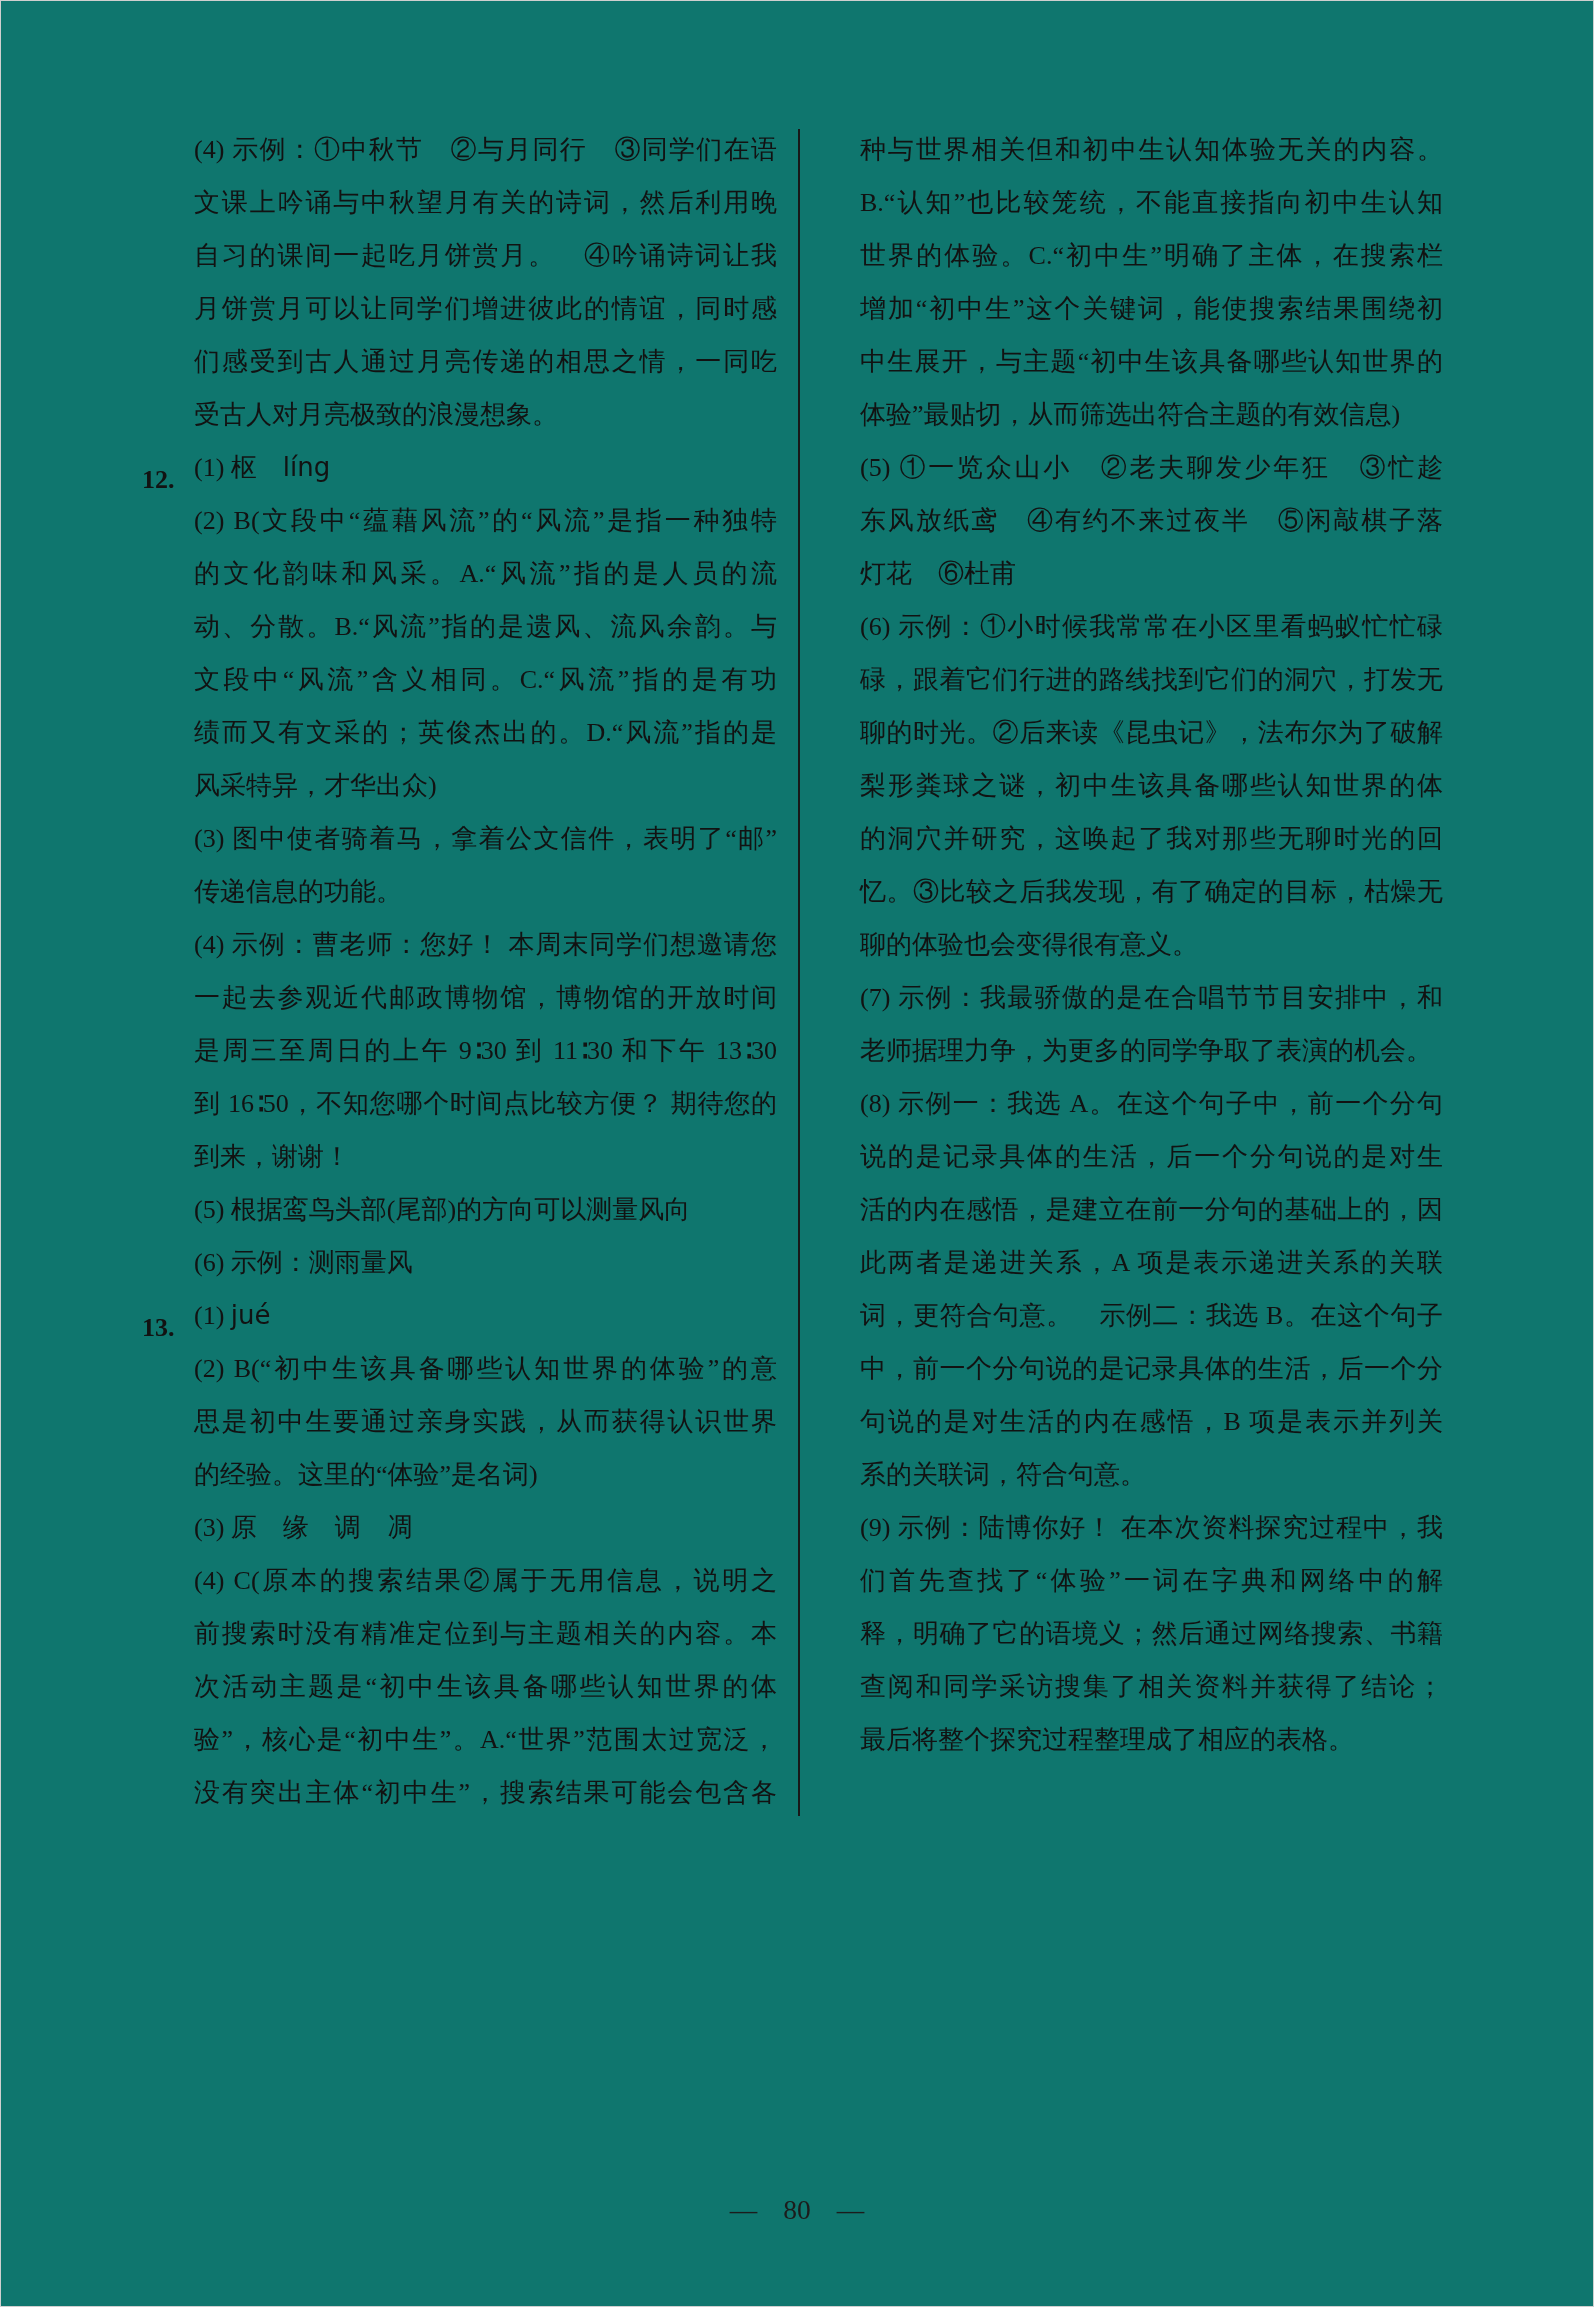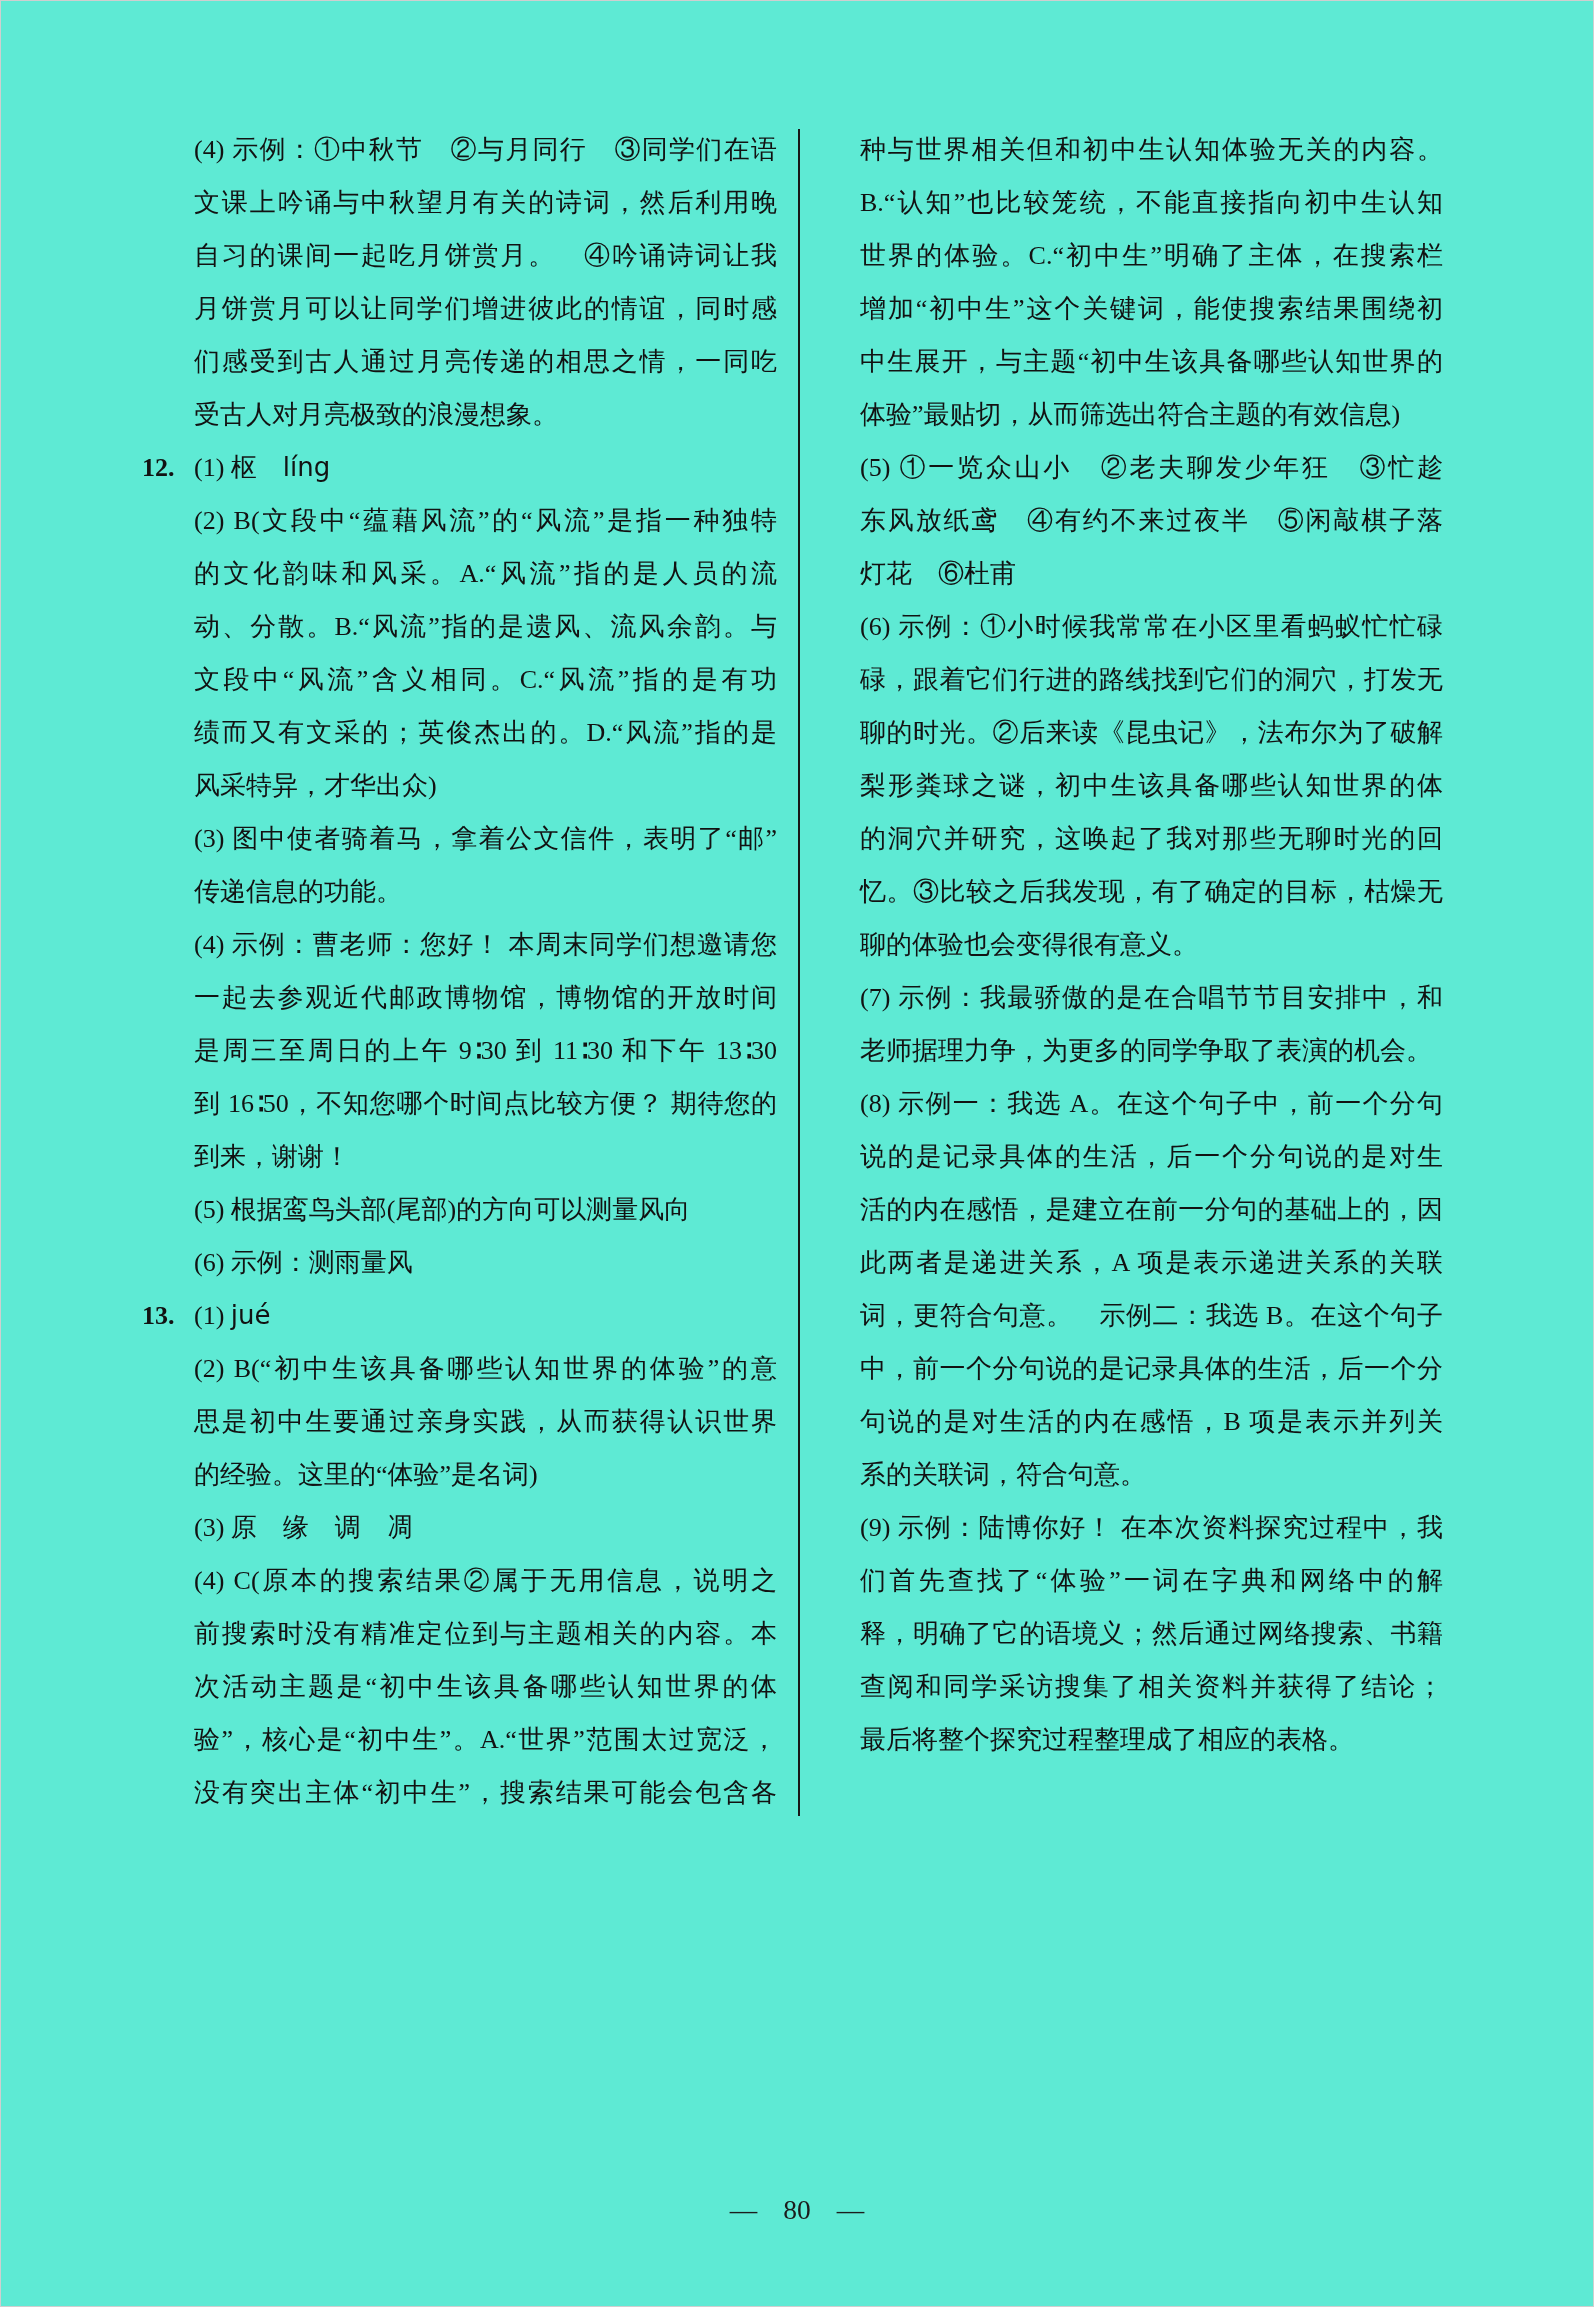--- a/index.html
+++ b/index.html
@@ -8,21 +8,21 @@
     background:#ffffff;
     font-family:"Liberation Serif","DejaVu Serif",serif;
     color:#121212;
     position:relative;
     overflow:hidden;
   }
   .page{
     position:absolute;inset:0;
     box-sizing:border-box;
     border:0.7px solid #cfcfcf;
-    background:#5eead4;
+    background:#0f766e;
   }
   .column{
     position:absolute;
     top:122px;
     width:583px;
   }
   .column.left{left:193px;}
   .column.right{left:859px;}
   .line{
     position:relative;
@@ -32,21 +32,21 @@
     white-space:nowrap;
     text-align:justify;
     text-align-last:justify;
   }
   .line.last{
     text-align-last:left;
   }
   .marker{
     position:absolute;
     left:-52px;
-    top:0;
+    top:12px;
     font-weight:bold;
     white-space:nowrap;
   }
   .pinyin{
     font-family:"DejaVu Sans","Liberation Sans",sans-serif;
   }
   .divider{
     position:absolute;
     left:797px;
     top:128px;

